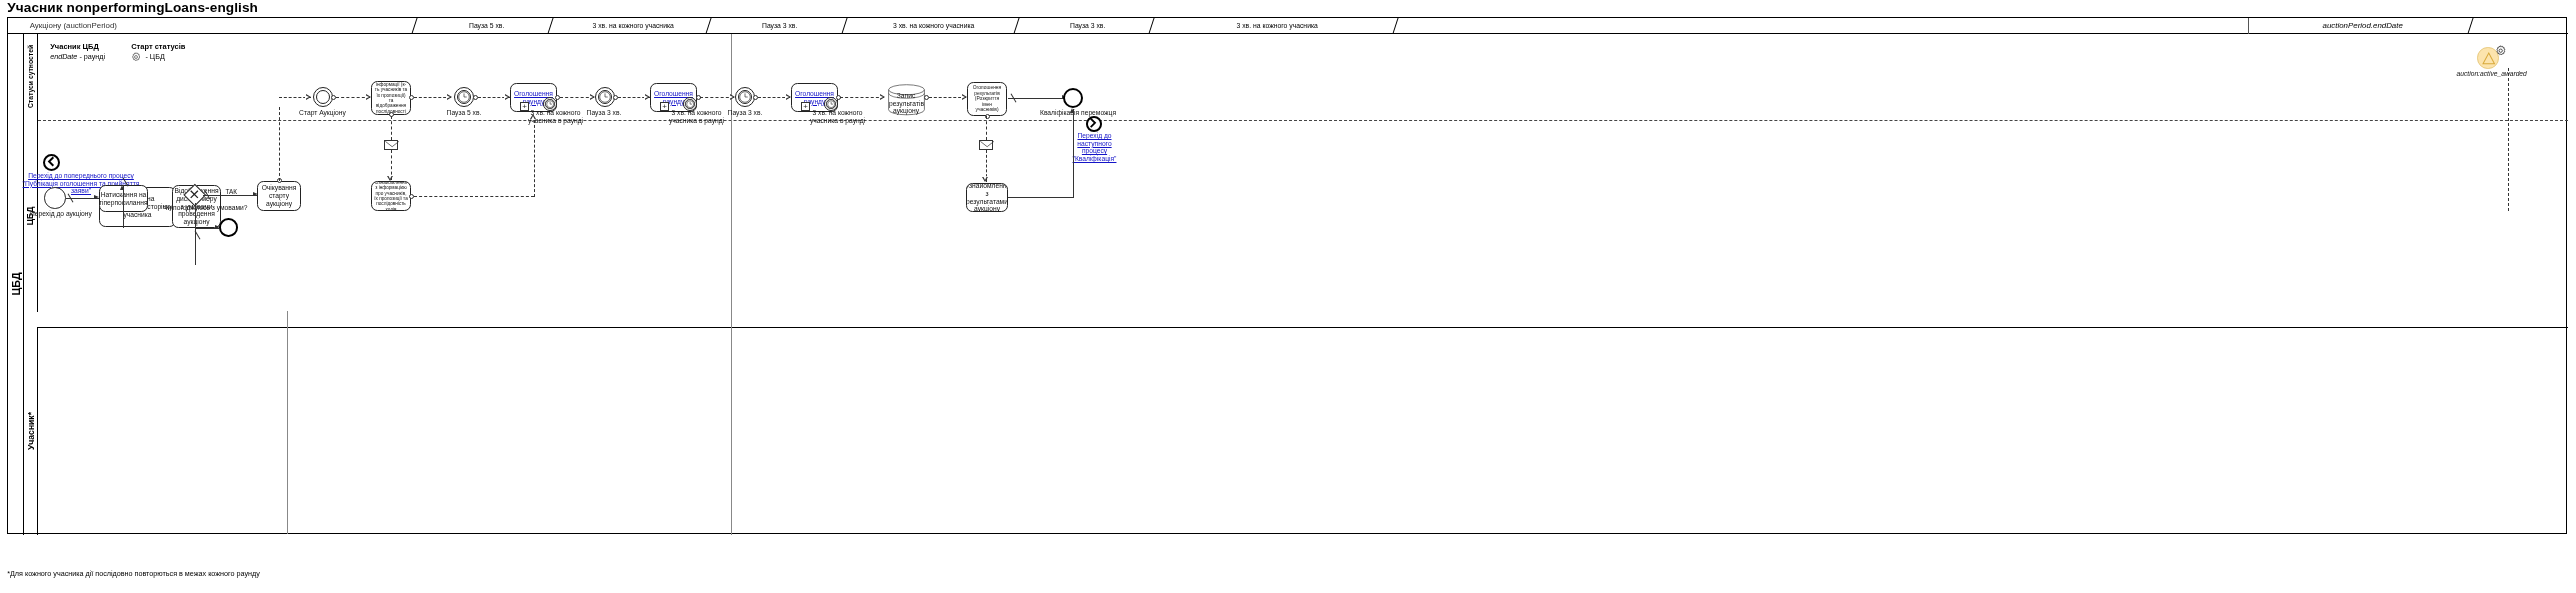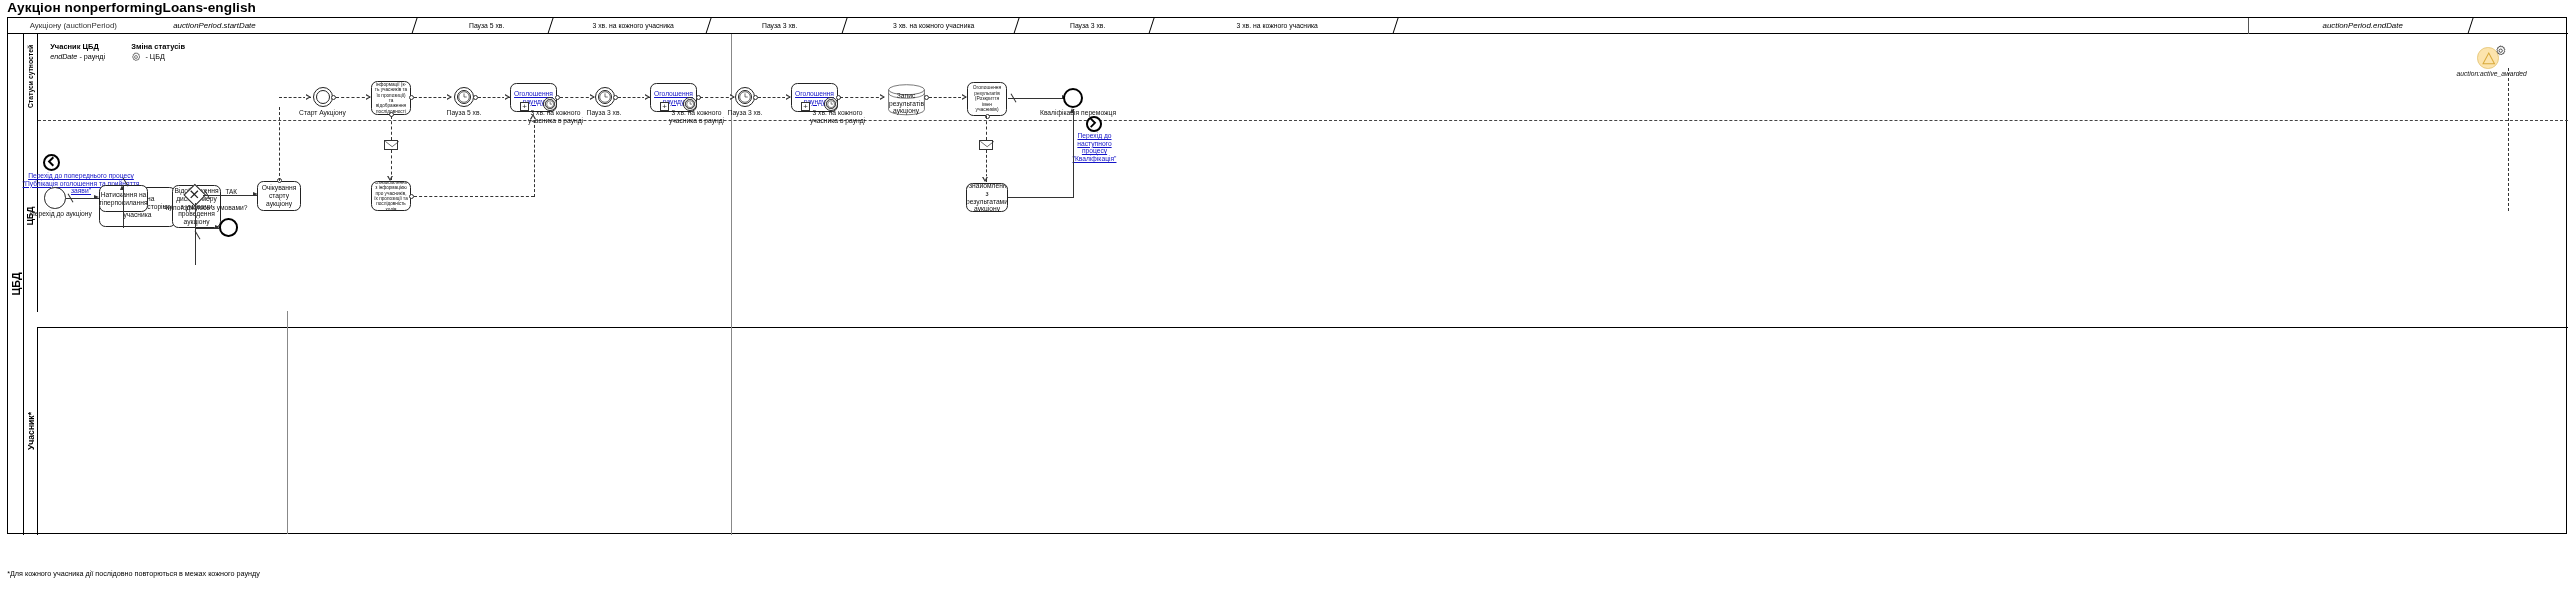--- a/index.html
+++ b/index.html
@@ -224,26 +224,25 @@
     font-size:7.2px; color:#000;
   }
   
   .vgrey { position:absolute; width:0; border-left:1.1px solid #888; }
 </style>
 </head>
 <body>
 
 <div id="canvas">
 
-  <div id="diagram-title">Аукціон nonperformingLoans-english</div>
+  <div id="diagram-title">Учасник nonperformingLoans-english</div>
 
   <div id="pool">
 
     <div id="phase-band">
-      <div class="phase it" style="left:5.7px;width:401px;">auctionPeriod.startDate</div>
       <div class="phase-sep" style="left:406px;"></div>
       <div class="phase" style="left:414px;width:129px;">Пауза 5 хв.</div>
       <div class="phase-sep" style="left:542px;"></div>
       <div class="phase" style="left:550px;width:150px;">3 хв.  на кожного учасника</div>
       <div class="phase-sep" style="left:700px;"></div>
       <div class="phase" style="left:707px;width:129px;">Пауза 3 хв.</div>
       <div class="phase-sep" style="left:836px;"></div>
       <div class="phase" style="left:843px;width:165px;">3 хв. на кожного учасника</div>
       <div class="phase-sep" style="left:1008px;"></div>
       <div class="phase" style="left:1015px;width:129px;">Пауза 3 хв.</div>
@@ -270,21 +269,21 @@
     <div class="sep-dashdot" style="left:30px;top:102px;width:2530px;"></div>
 
     <div class="legend-block" style="left:42px;top:24px;">
       <div class="legend-title">Учасник ЦБД</div>
       <div class="legend-row">
         <span class="legend-it">endDate</span>
         <span>- раунді</span>
       </div>
     </div>
     <div class="legend-block" style="left:123px;top:24px;">
-      <div class="legend-title">Зміна статусів</div>
+      <div class="legend-title">Старт статусів</div>
       <div class="legend-row" style="display:flex;align-items:center;gap:4.3px;">
         <svg width="10" height="10" viewBox="0 0 24 24">
           <path d="M12 8.5a3.5 3.5 0 1 0 0 7 3.5 3.5 0 0 0 0-7z" fill="none" stroke="#222" stroke-width="1.4"></path>
           <path d="M12 1.5l1.6 2.2 2.6-.9.6 2.7 2.7.3-.6 2.7 2.3 1.4-1.8 2.1 1.4 2.4-2.5 1.1.2 2.7-2.7-.2-1.2 2.5-2.2-1.6-2.2 1.6-1.2-2.5-2.7.2.2-2.7-2.5-1.1 1.4-2.4-1.8-2.1 2.3-1.4-.6-2.7 2.7-.3.6-2.7 2.6.9z" fill="none" stroke="#222" stroke-width="1.3"></path>
         </svg>
         <span>- ЦБД</span>
       </div>
     </div>
 
     <div class="statusev" style="left:2469px;top:29px;width:21.5px;height:21.5px;">

